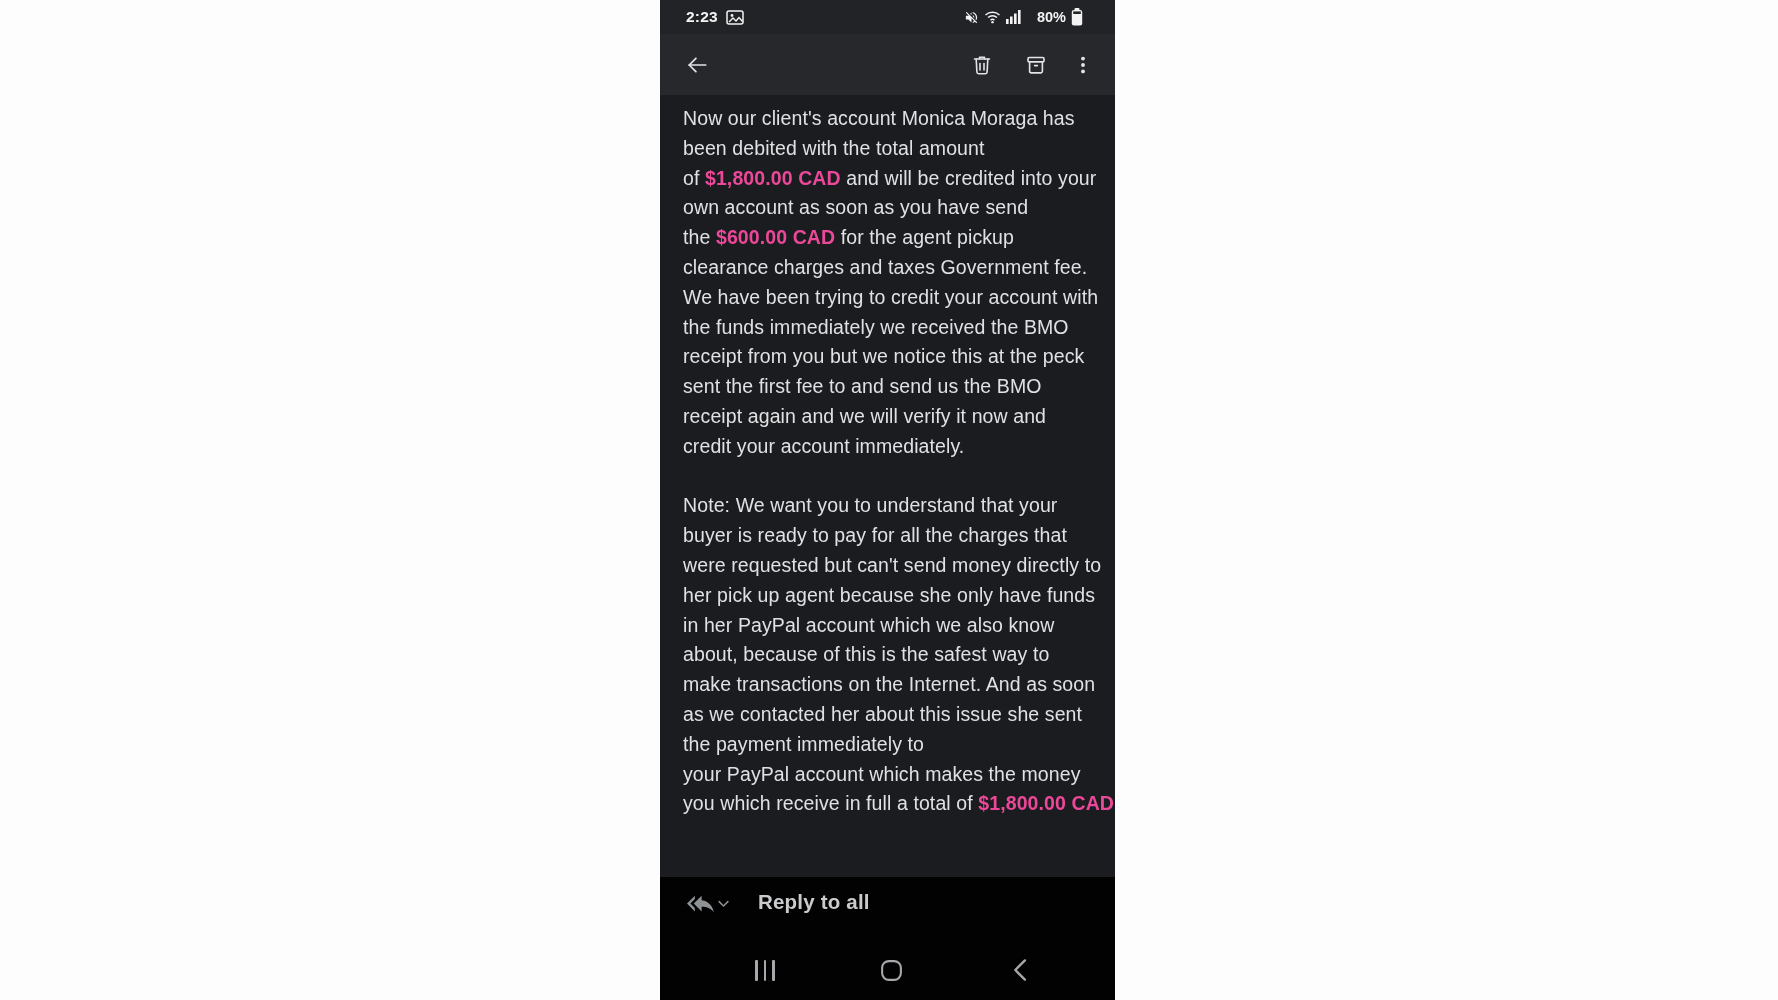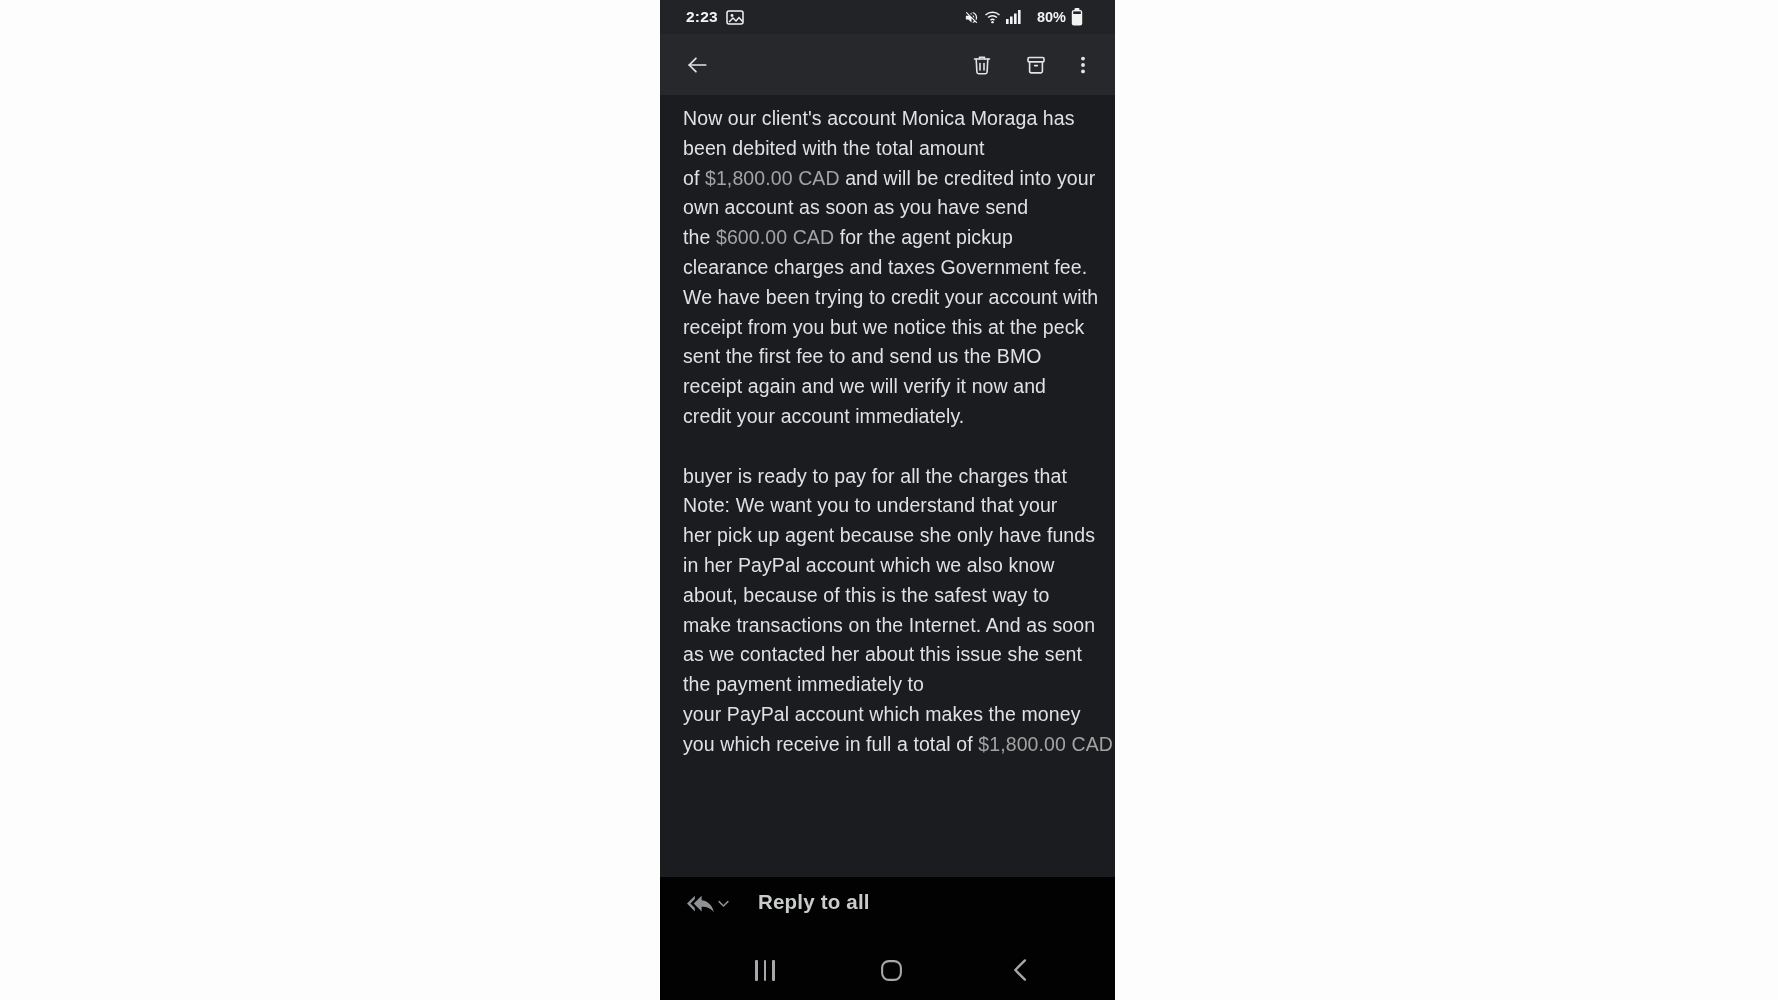--- a/index.html
+++ b/index.html
@@ -28,21 +28,21 @@
   .ab-btn { width:54px; height:34px; display:flex; align-items:center; justify-content:center; cursor:pointer; }
   .ab-btn:last-child { width:40px; }
 
   
   .email-card { position:absolute; left:0; top:95px; width:455px; height:782px;
                 background:#1b1c1f; }
   .email-lines { padding:9px 18px 0 23px; }
   .line { height:29.8px; line-height:29.8px; font-size:19.5px; color:#dfe1e3;
           letter-spacing:.1px; white-space:nowrap; }
   .line.blank { height:29.8px; }
-  .amount-link { color:#a3a3a3; cursor:pointer; }
+  .amount-link { color:#ec4899; cursor:pointer;font-weight:bold; }
 
   
   .bottom { position:absolute; left:0; top:877px; width:455px; height:123px; background:#020202; }
 
   .reply-bar { position:absolute; left:0; top:13px; width:455px; height:44px;
                display:flex; align-items:flex-start; cursor:pointer; }
   .reply-icons { display:flex; align-items:center; gap:2px; margin-left:27px; color:#8f9295; }
   .reply-label { margin-left:27px; font-size:20.5px; font-weight:700; color:#c9cbcc; letter-spacing:.2px; }
 
   .navbar { position:absolute; left:0; top:63px; width:455px; height:60px;
@@ -142,27 +142,29 @@
 
     <div class="email-card">
       <div class="email-lines">
           <div class="line"><span>Now our client's account Monica Moraga has</span></div>
           <div class="line"><span>been debited with the total amount</span></div>
           <div class="line"><span>of </span><span class="amount-link">$1,800.00 CAD</span><span> and will be credited into your</span></div>
           <div class="line"><span>own account as soon as you have send</span></div>
           <div class="line"><span>the </span><span class="amount-link">$600.00 CAD</span><span> for the agent pickup</span></div>
           <div class="line"><span>clearance charges and taxes Government fee.</span></div>
           <div class="line"><span>We have been trying to credit your account with</span></div>
+          <div class="line"><span>the funds immediately we received the BMO</span></div>
           <div class="line"><span>receipt from you but we notice this at the peck</span></div>
           <div class="line"><span>sent the first fee to and send us the BMO</span></div>
           <div class="line"><span>receipt again and we will verify it now and</span></div>
           <div class="line"><span>credit your account immediately.</span></div>
           <div class="line blank"></div>
+          <div class="line"><span>Note: We want you to understand that your</span></div>
           <div class="line"><span>buyer is ready to pay for all the charges that</span></div>
-          <div class="line"><span>Note: We want you to understand that your</span></div>
+          <div class="line"><span>were requested but can't send money directly to</span></div>
           <div class="line"><span>her pick up agent because she only have funds</span></div>
           <div class="line"><span>in her PayPal account which we also know</span></div>
           <div class="line"><span>about, because of this is the safest way to</span></div>
           <div class="line"><span>make transactions on the Internet. And as soon</span></div>
           <div class="line"><span>as we contacted her about this issue she sent</span></div>
           <div class="line"><span>the payment immediately to</span></div>
           <div class="line"><span>your PayPal account which makes the money</span></div>
           <div class="line"><span>you which receive in full a total of </span><span class="amount-link">$1,800.00 CAD</span></div>
         </div>
     </div>

